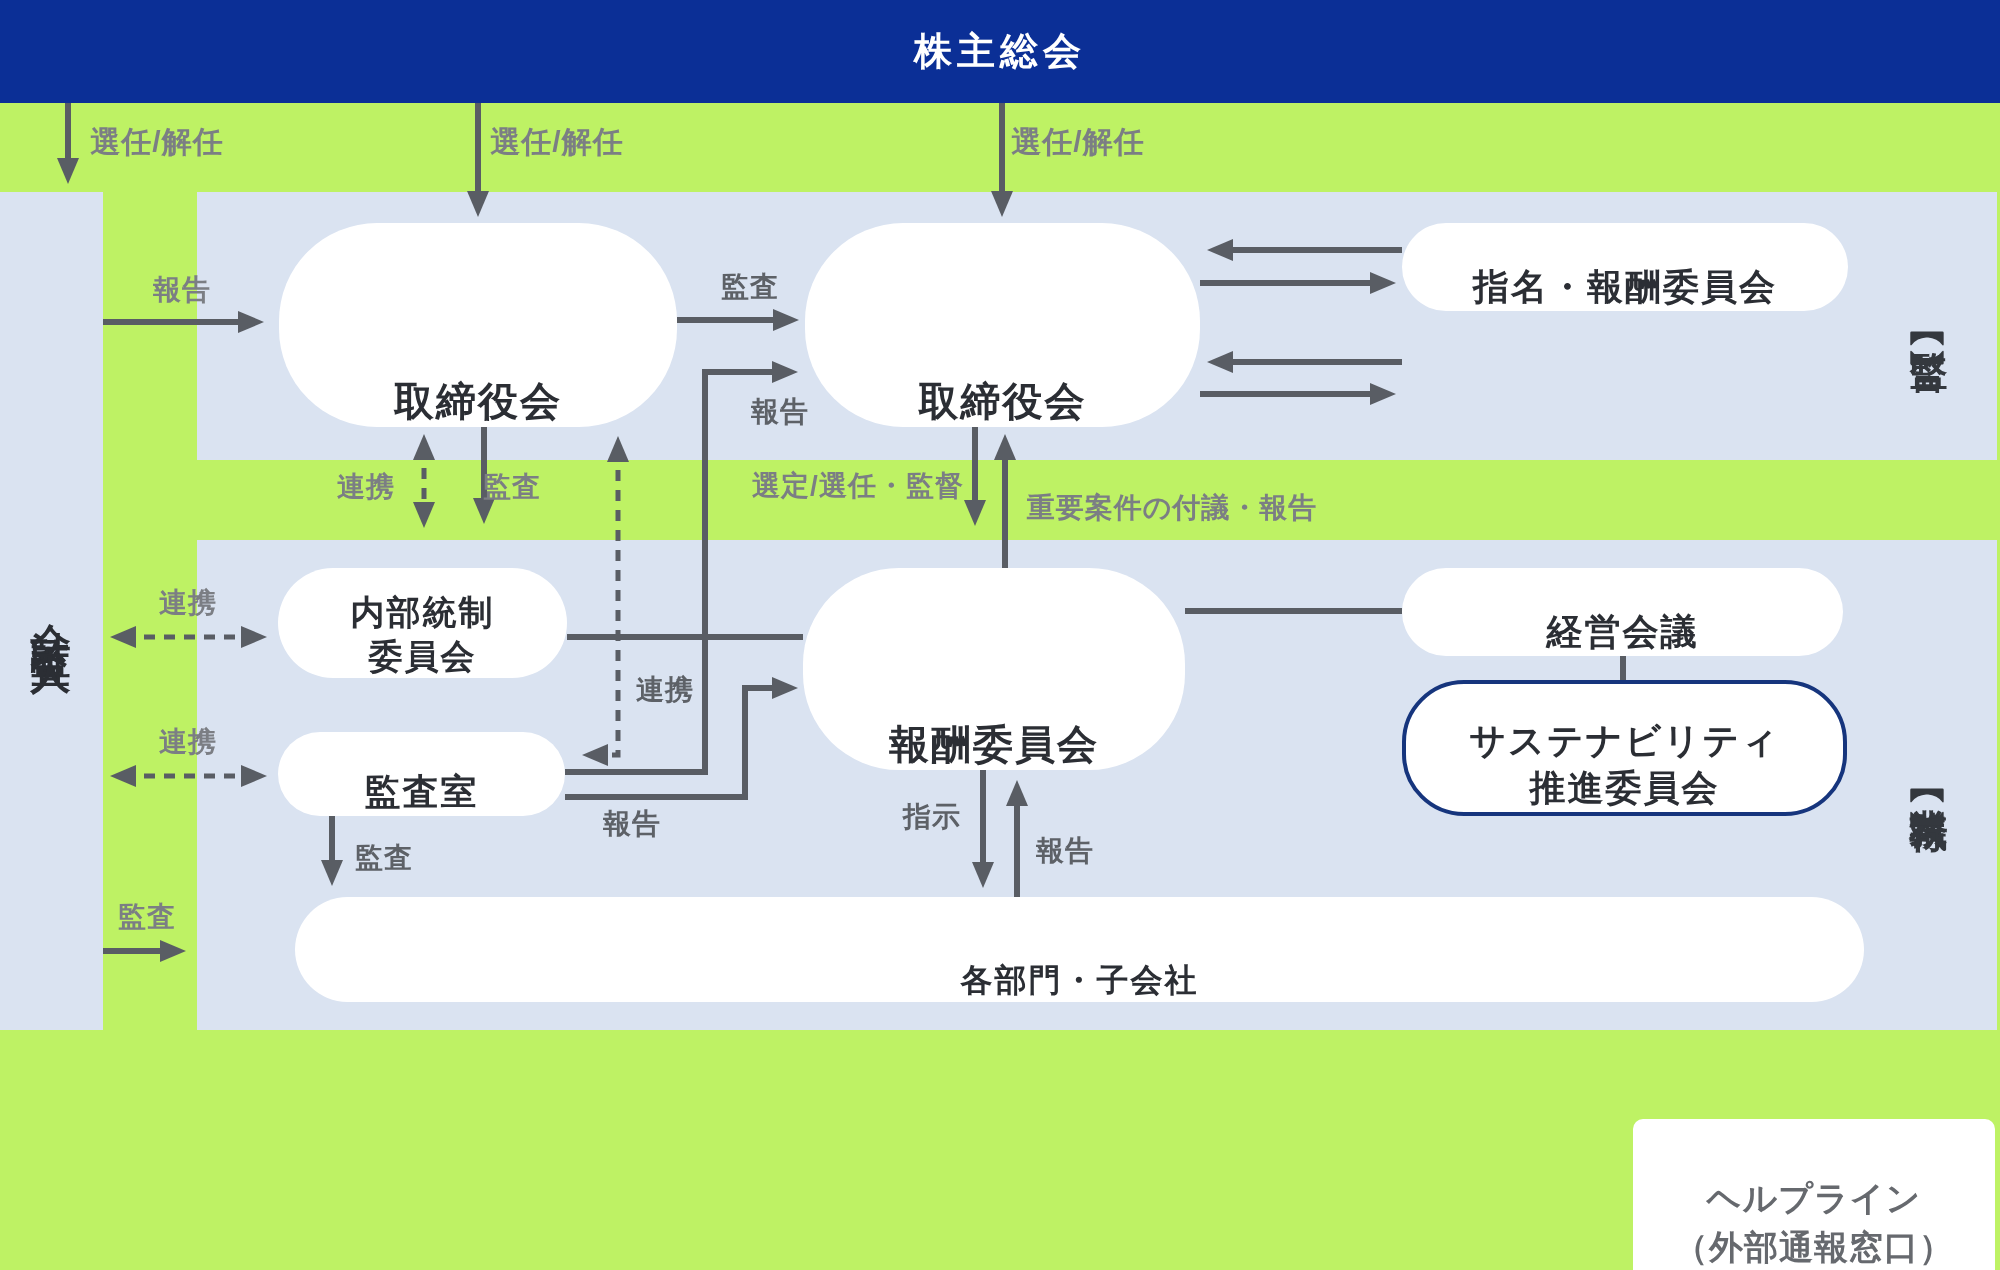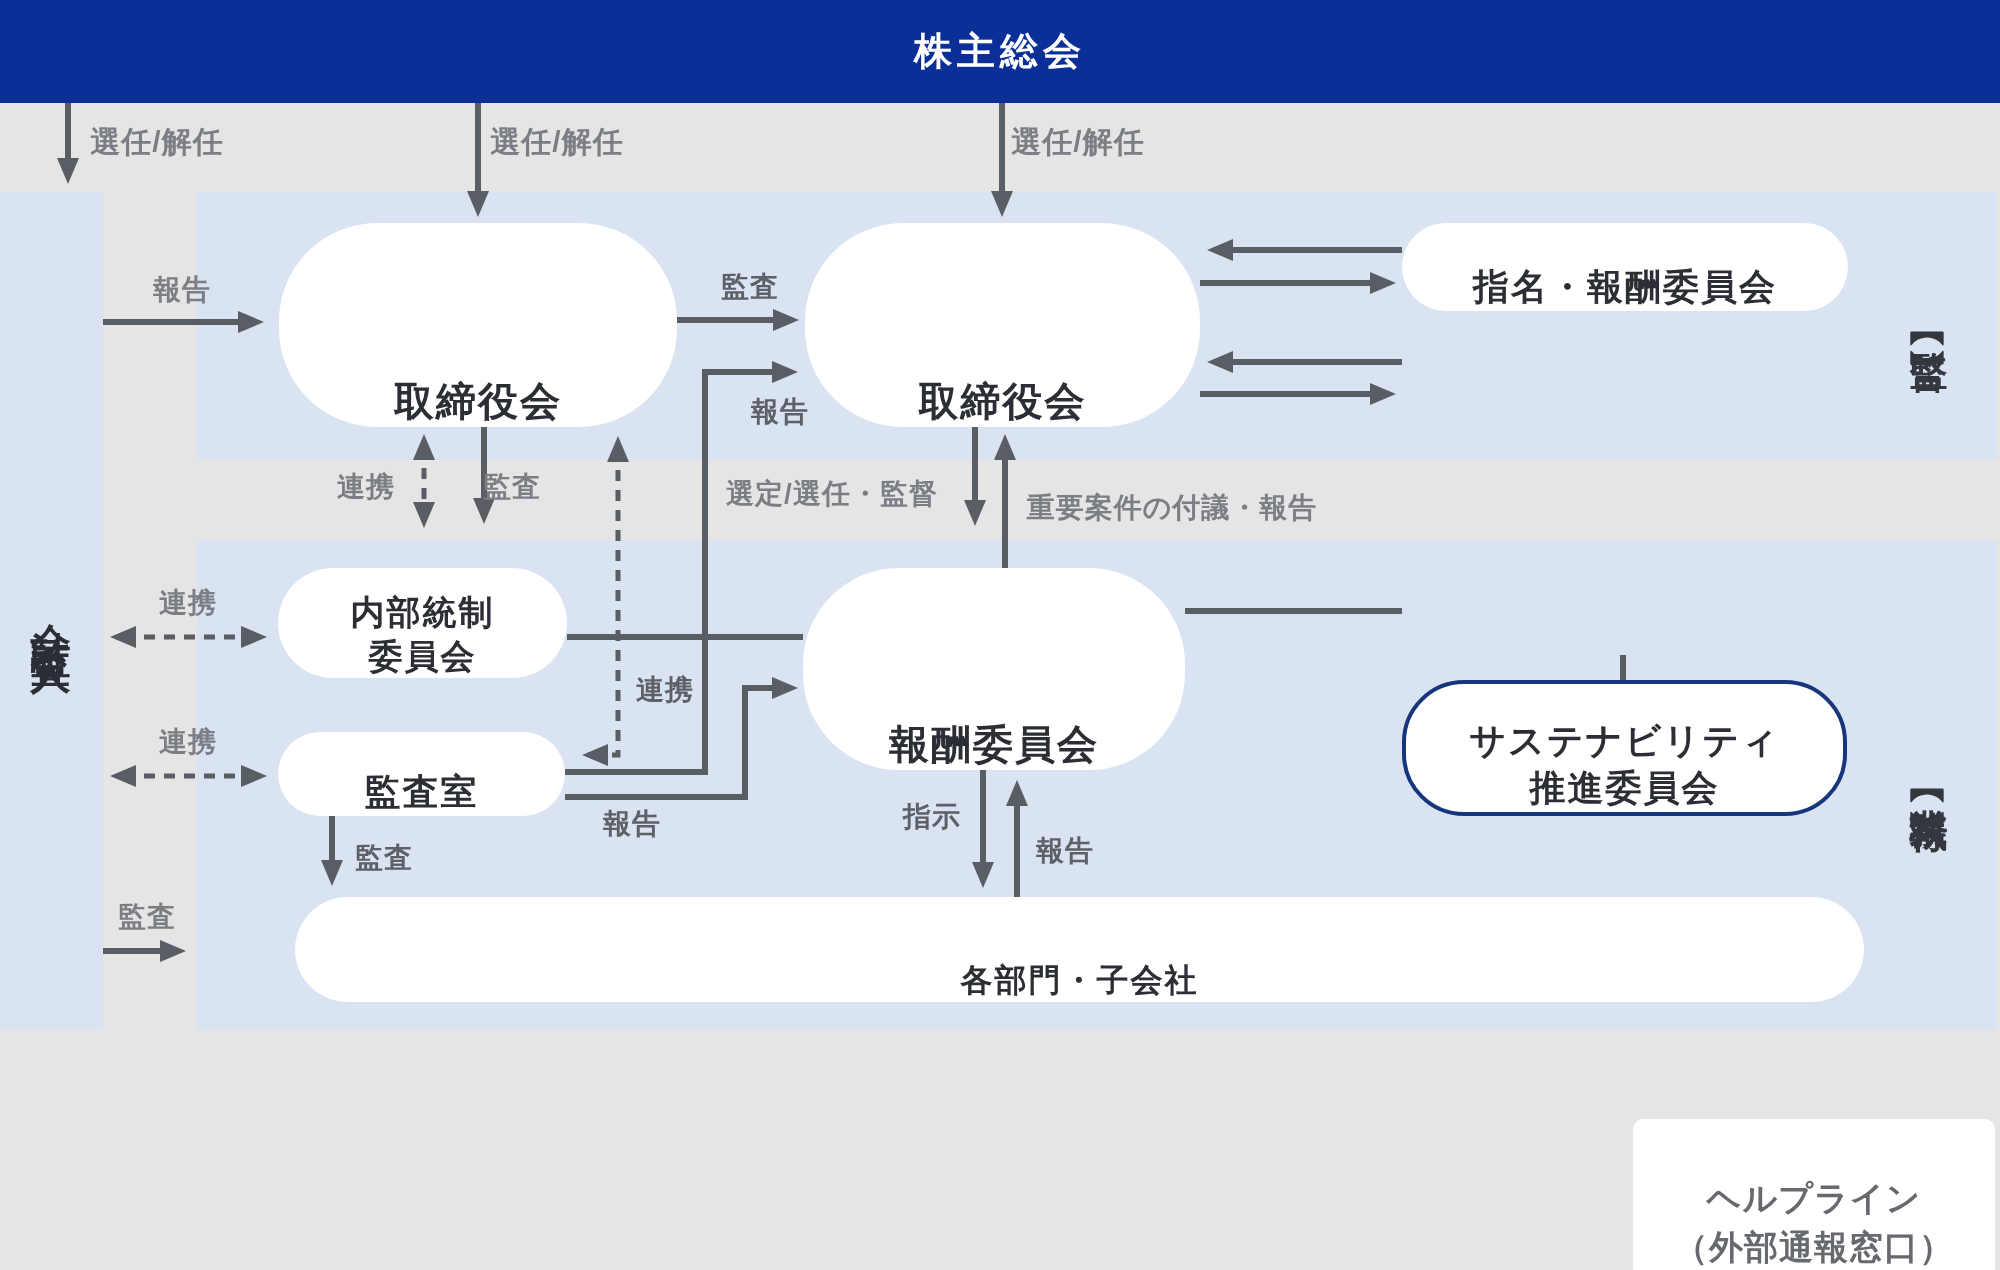--- a/index.html
+++ b/index.html
@@ -8,21 +8,21 @@
     --accent-navy:#16357d;
     --line-gray:#595d64;
     --box-text:#2b2e34;
     --label-on-dark:#7b7e84;
     --label-on-panel:#5d6167;
     --helpline-text:#66696e;
     --section-label:#34383e;
   }
   html,body{margin:0;padding:0;background:#000;}
   body{width:2000px;height:1270px;font-family:"Liberation Sans","DejaVu Sans",sans-serif;}
-  .stage{position:relative;width:2000px;height:1270px;background:#e5e5e5;overflow:hidden;}
+  .stage{position:relative;width:2000px;height:1270px;background:#bef264;overflow:hidden;}
 
   .banner{position:absolute;left:0;top:0;width:2000px;height:103px;background:var(--banner-blue);
     display:flex;align-items:center;justify-content:center;color:#fff;font-size:38px;font-weight:bold;letter-spacing:5px;}
 
   .panel{position:absolute;background:var(--panel-blue);}
   .panel.upper{left:197px;top:192px;width:1800px;height:268px;}
   .panel.lower{left:197px;top:540px;width:1800px;height:490px;}
   .panel.column{left:0;top:192px;width:103px;height:838px;}
 
   .box{position:absolute;background:#fff;display:flex;flex-direction:column;align-items:center;justify-content:flex-end;
@@ -115,20 +115,23 @@
   <div class="box b-internal">
     <span>内部統制</span>
     <span>委員会</span>
   </div>
   <div class="box b-auditoffice">
     <span>監査室</span>
   </div>
   <div class="box b-representative">
     <span>報酬委員会</span>
   </div>
+  <div class="box b-management">
+    <span>経営会議</span>
+  </div>
   <div class="box b-sustainability">
     <span>サステナビリティ</span>
     <span>推進委員会</span>
   </div>
   <div class="box b-divisions">
     <span>各部門・子会社</span>
   </div>
   <div class="box b-helpline">
     <span>ヘルプライン</span>
     <span>（外部通報窓口）</span>
@@ -142,21 +145,21 @@
   <div class="lab big on-dark" style="left:157px;top:142px;">選任/解任</div>
   <div class="lab big on-dark" style="left:557px;top:142px;">選任/解任</div>
   <div class="lab big on-dark" style="left:1078px;top:142px;">選任/解任</div>
   <div class="lab on-dark" style="left:182px;top:290px;">報告</div>
   <div class="lab on-panel" style="left:750px;top:287px;">監査</div>
   <div class="lab on-dark" style="left:366px;top:487px;">連携</div>
   <div class="lab on-dark" style="left:512px;top:487px;">監査</div>
   <div class="lab on-panel" style="left:665px;top:690px;">連携</div>
   <div class="lab on-panel" style="left:780px;top:412px;">報告</div>
   <div class="lab on-panel" style="left:632px;top:824px;">報告</div>
-  <div class="lab on-dark" style="left:832px;top:486px;margin-top:8px;">選定/選任・監督</div>
+  <div class="lab on-dark" style="left:858px;top:486px;">選定/選任・監督</div>
   <div class="lab on-dark" style="left:1172px;top:508px;">重要案件の付議・報告</div>
   <div class="lab on-dark" style="left:188px;top:603px;">連携</div>
   <div class="lab on-dark" style="left:188px;top:742px;">連携</div>
   <div class="lab on-panel" style="left:932px;top:817px;">指示</div>
   <div class="lab on-panel" style="left:1065px;top:851px;">報告</div>
   <div class="lab on-panel" style="left:384px;top:858px;">監査</div>
   <div class="lab on-dark" style="left:147px;top:917px;">監査</div>
 
 </div>
 

